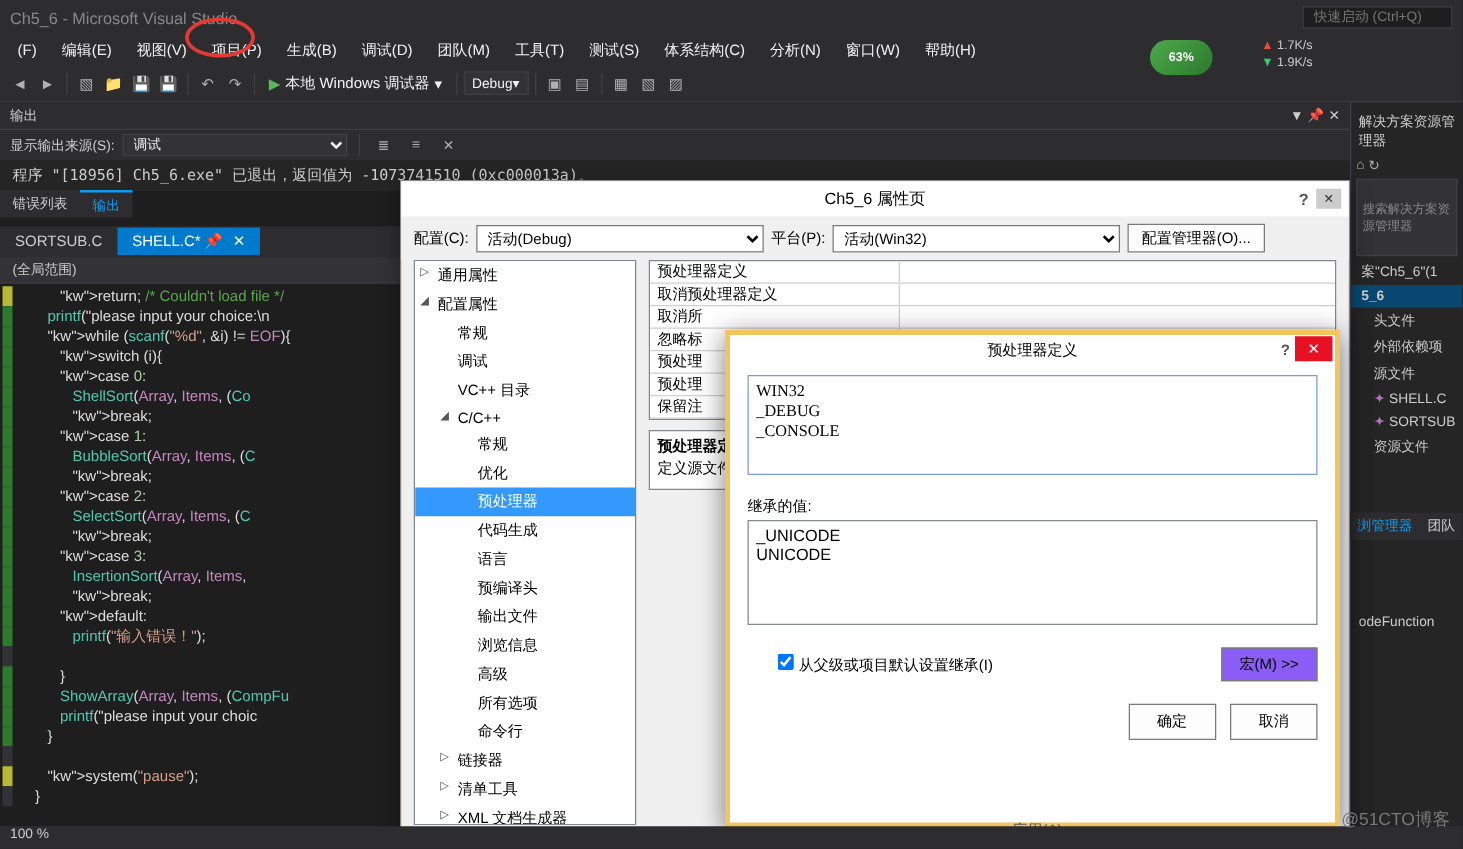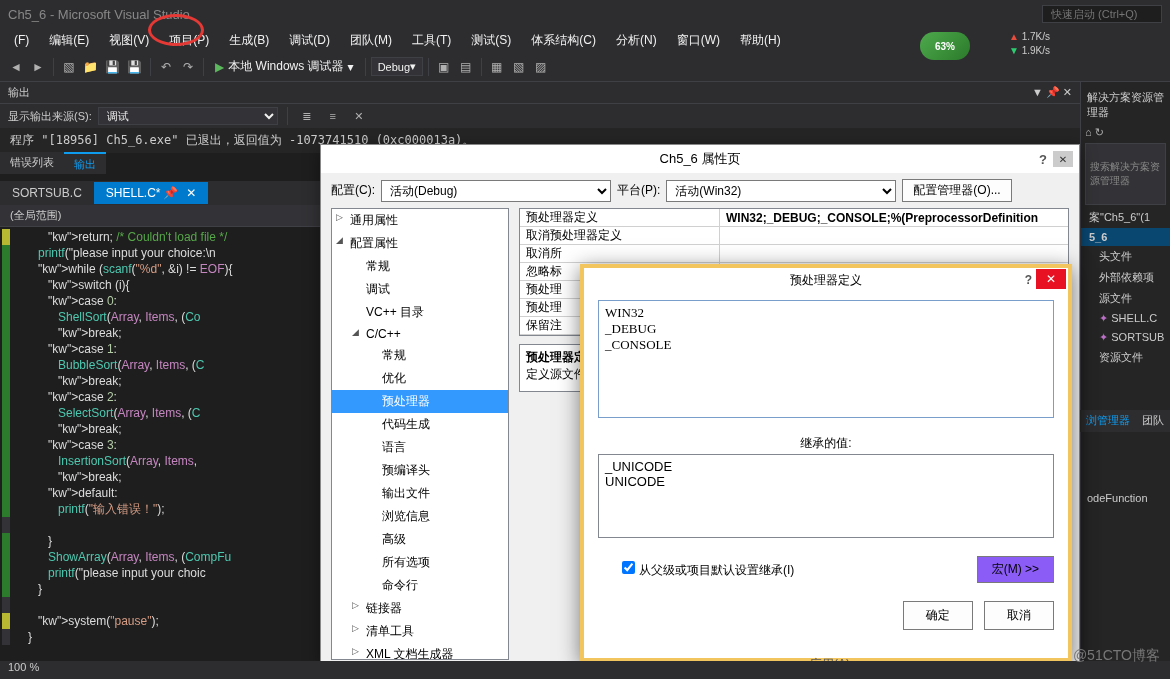--- a/index.html
+++ b/index.html
@@ -71,22 +71,22 @@
 .prop-grid .row .k { width:200px; padding:0 6px; border-right:1px solid #d0d0d0;}
 .prop-grid .row .v { flex:1; padding:0 6px; font-weight:bold; white-space:nowrap; overflow:hidden;}
 .prop-desc { border:1px solid #828790; background:#fff; margin-top:8px; padding:4px 6px; font-size:12px; height:48px;}
 .prop-desc .k { font-weight:bold;}
 
 .pp-dialog { position:absolute; left:580px; top:264px; width:492px; height:398px; background:#fff; border:4px solid #f3c55e; color:#000; box-shadow:0 4px 20px rgba(0,0,0,.5);}
 .pp-dialog .pp-title { height:24px; background:#fff; display:flex; align-items:center; justify-content:center; font-size:12px; position:relative;}
 .pp-dialog .pp-title .help { position:absolute; right:36px; color:#555; font-weight:bold;}
 .pp-dialog .pp-title .close { position:absolute; right:2px; top:1px; width:30px; height:20px; background:#e81123; color:#fff; display:flex; align-items:center; justify-content:center; font-size:12px;}
 .pp-body { padding:8px 14px;}
-.pp-edit { width:100%; height:118px; border:1px solid #7a9ecb; background:#fff; font-family:"Segoe UI"; font-size:13px; padding:4px 6px; resize:none; color:#000;}
-.pp-label { margin-top:14px; font-size:12px;text-align:center;}
+.pp-edit { width:100%; height:80px; border:1px solid #7a9ecb; background:#fff; font-family:"Segoe UI"; font-size:13px; padding:4px 6px; resize:none; color:#000;}
+.pp-label { margin-top:14px; font-size:12px;}
 .pp-inherit { width:100%; height:84px; border:1px solid #828790; background:#fff; font-size:13px; padding:4px 6px; margin-top:2px;}
 .pp-footer { display:flex; align-items:center; gap:10px; margin-top:18px;padding-left:24px;}
 .pp-footer input[type=checkbox]{ margin-right:4px;}
 .pp-footer .sp { flex:1;}
 .pp-footer button { border:1px solid #7a7a7a; background:#8b5cf6; padding:4px 14px; font-size:12px;margin-left:46px;}
 .pp-buttons { text-align:right; margin-top:18px;}
 .pp-buttons button { border:1px solid #7a7a7a; background:#fdfdfd; padding:5px 22px; font-size:12px; margin-left:8px;}
 .watermark { position:absolute; right:10px; bottom:14px; color:#777; font-size:14px;}
 .footer-btns { position:absolute; left:810px; bottom:6px; display:flex; gap:70px;}
 .footer-btns span { color:#555; font-size:12px;}
@@ -271,21 +271,20 @@
         <div class="node l3">所有选项</div>
         <div class="node l3">命令行</div>
         <div class="node l2"><span class="caret">▷</span>链接器</div>
         <div class="node l2"><span class="caret">▷</span>清单工具</div>
         <div class="node l2"><span class="caret">▷</span>XML 文档生成器</div>
       </div>
     <div class="prop-right">
       <div class="prop-grid" id="prop-grid">
           <div class="row">
             <div class="k">预处理器定义</div>
-            <div class="v">WIN32;_DEBUG;_CONSOLE;%(PreprocessorDefinition</div>
           </div>
           <div class="row">
             <div class="k">取消预处理器定义</div>
             <div class="v"></div>
           </div>
           <div class="row">
             <div class="k">取消所</div>
             <div class="v"></div>
           </div>
           <div class="row">

